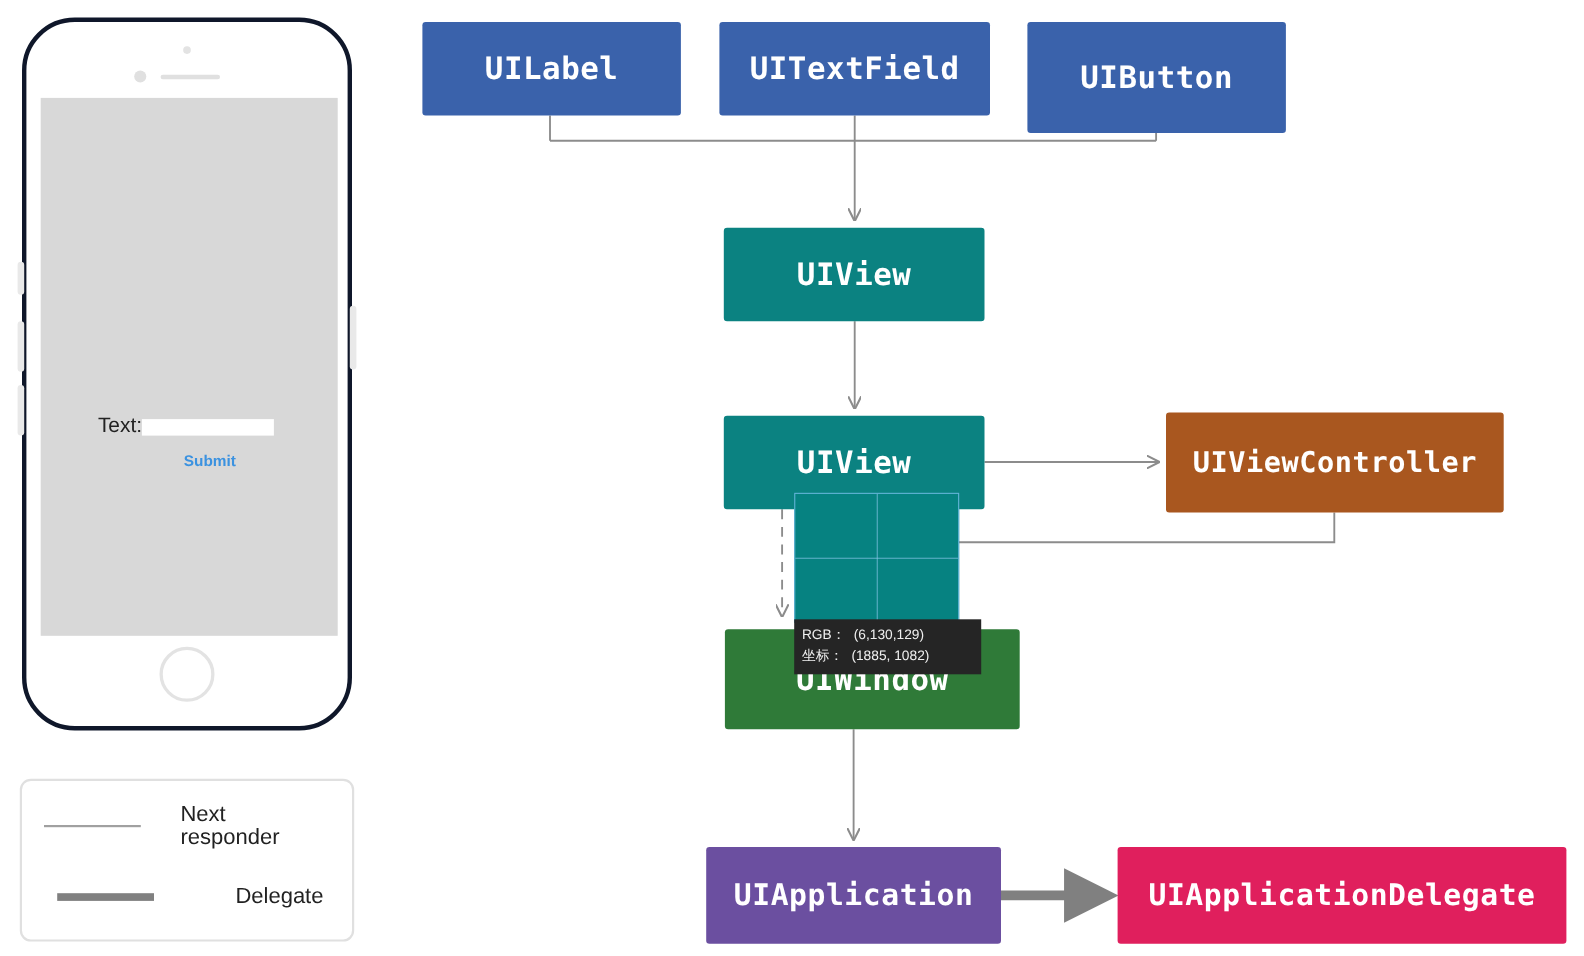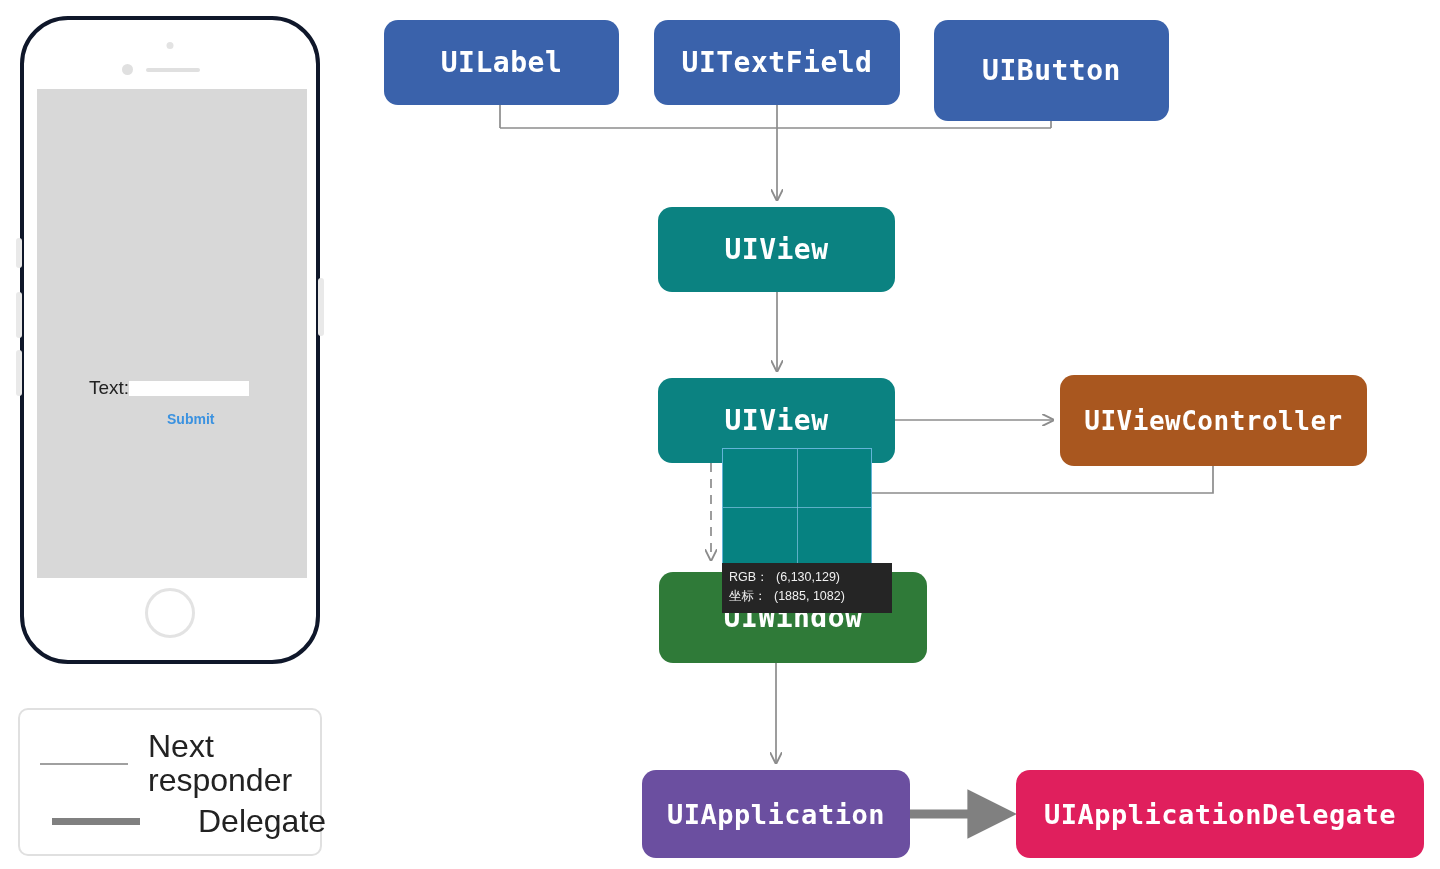--- a/index.html
+++ b/index.html
@@ -24,21 +24,21 @@
     width: 1440px; height: 869px;
     pointer-events: none;
   }
 
   
   .node {
     position: absolute;
     display: flex;
     align-items: center;
     justify-content: center;
-    border-radius: 14px;
+    border-radius: 3px;
     color: #ffffff;
     font-family: "DejaVu Sans Mono", "Liberation Mono", monospace;
     font-weight: 600;
     letter-spacing: 0.5px;
     white-space: nowrap;
     text-align: center;
   }
 
   
   #phone {
@@ -132,23 +132,24 @@
     display: flex;
     align-items: center;
   }
   #legend-row-next     { left: 20px; top: 20px; }
   #legend-row-delegate { left: 32px; top: 95px; gap: 38px; }
   .legend-swatch { width: 88px; margin-right: 20px; }
   .swatch-thin  { height: 2px; background: #a0a0a0; }
   .swatch-thick { height: 7px; background: #808080; }
   .legend-label {
     font-family: "Liberation Sans", "DejaVu Sans", sans-serif;
-    font-size: 32px;
+    font-size: 20px;
     color: #222222;
     line-height: 1.05;
+    margin-left: 16px;
   }
 
   
   #magnifier {
     position: absolute;
     left: 722px; top: 448px;
     width: 150px; height: 118px;
     background: #0b8281;
     border: 1px solid #63b4d8;
   }

